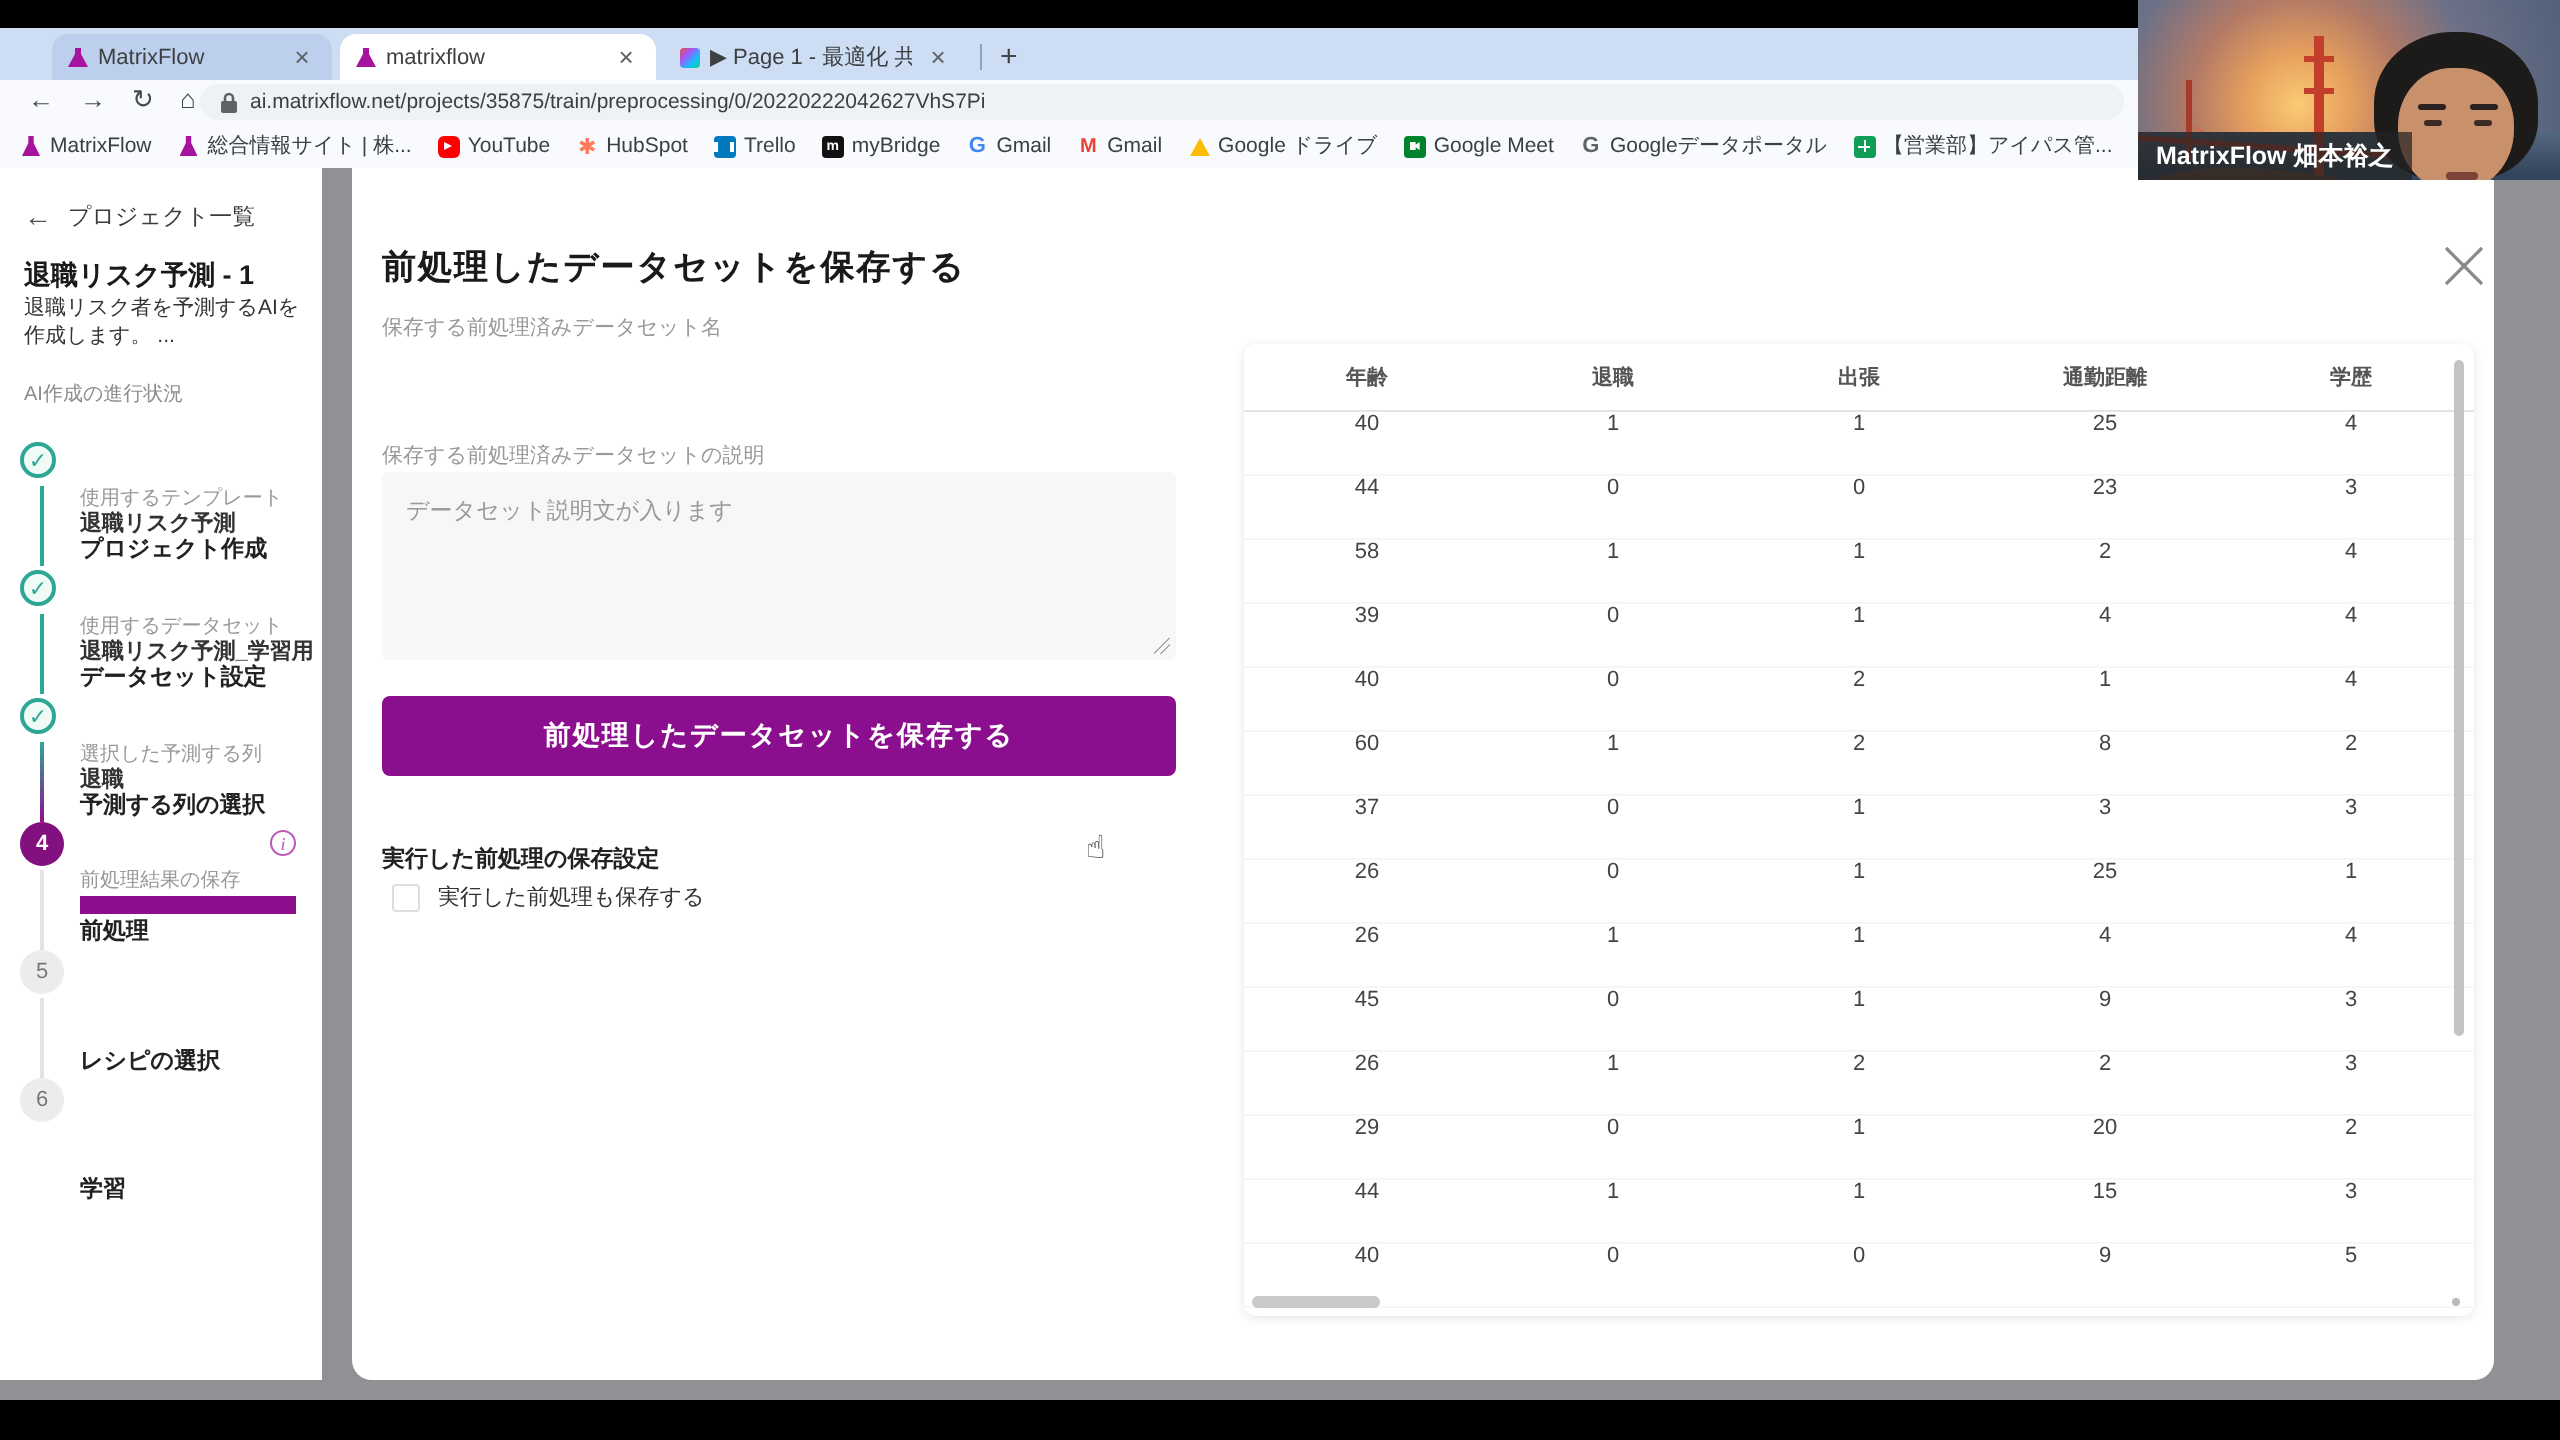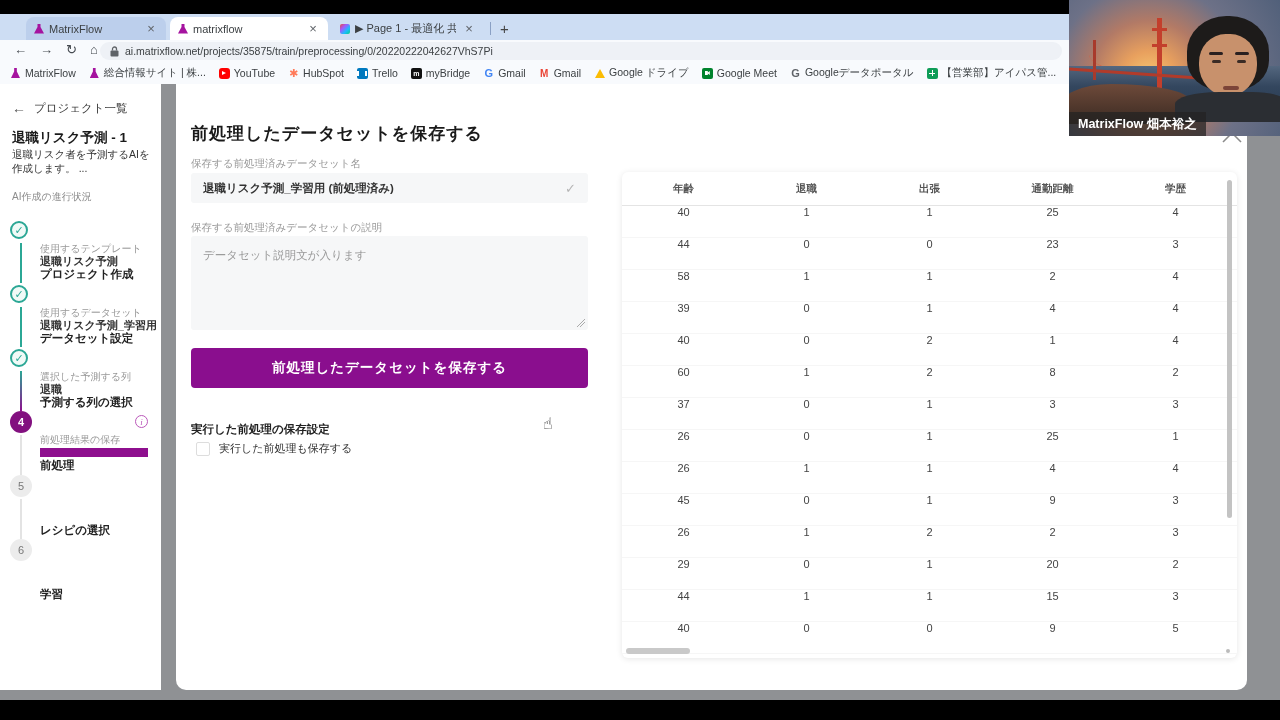--- a/index.html
+++ b/index.html
@@ -108,21 +108,21 @@
   .td { flex:1; text-align:center; font-size:11px; color:#444; }
   #vscroll { position:absolute; right:5px; top:8px; width:5px; height:338px; background:#c3c3c3; border-radius:3px; }
   #hscroll { position:absolute; left:4px; bottom:4px; width:64px; height:6px; background:#c9c9c9; border-radius:3px; }
   #hscroll-dot { position:absolute; right:7px; bottom:5px; width:4px; height:4px; background:#bbb; border-radius:50%; }
 
   
   #modal-close { position:absolute; left:1218px; top:119px; width:28px; height:28px; cursor:pointer; }
   #modal-close svg { stroke:#8a8a8a; stroke-width:1.6; }
 
   
-  #webcam { position:absolute; top:0; left:1069px; width:211px; height:136px; overflow:hidden; background:
+  #webcam { position:absolute; top:0; left:1069px; width:211px; height:90px; overflow:hidden; background:
     radial-gradient(circle at 38% 58%, #f9cb74 0%, #e8a05e 18%, #b27a66 38%, #6d7187 62%, #51607a 100%); }
   #wc-water { position:absolute; left:0; top:66px; width:211px; height:52px;
     background:linear-gradient(180deg,#54677f 0%,#33465e 40%,#27394f 100%); }
   #wc-cliff { position:absolute; left:-10px; top:84px; width:130px; height:40px; border-radius:40% 60% 0 0/60% 40% 0 0;
     background:linear-gradient(180deg,#6e4a3a,#3a2a22); }
   #wc-tower1 { position:absolute; left:88px; top:18px; width:5px; height:70px; background:#c33f2c; }
   #wc-tower1::before { content:""; position:absolute; left:-5px; top:10px; width:15px; height:3px; background:#c33f2c; }
   #wc-tower1::after { content:""; position:absolute; left:-5px; top:26px; width:15px; height:3px; background:#c33f2c; }
   #wc-tower2 { position:absolute; left:24px; top:40px; width:3px; height:40px; background:#a83a2c; }
   #wc-deck { position:absolute; left:0px; top:72px; width:130px; height:3px; background:#b23b2a; transform:rotate(4deg); }
@@ -279,24 +279,20 @@
   <div class="step-title" style="top:396px;">レシピの選択</div>
 
   <div class="step-circle sc-todo" style="top:455px;">6</div>
   <div class="step-title" style="top:460px;">学習</div>
 </div>
 
 <div id="dialog">
   <div id="dlg-title">前処理したデータセットを保存する</div>
 
   <div class="dlg-label" style="top:73px;">保存する前処理済みデータセット名</div>
-  <div id="name-input">
-    <span class="val">退職リスク予測_学習用 (前処理済み)</span>
-    <span class="chk">✓</span>
-  </div>
 
   <div class="dlg-label" style="top:137px;">保存する前処理済みデータセットの説明</div>
   <div id="desc-area">
     <span>データセット説明文が入ります</span>
     <div id="desc-resize"></div>
   </div>
 
   <button id="save-btn">前処理したデータセットを保存する</button>
 
   <div id="setting-heading">実行した前処理の保存設定</div>

